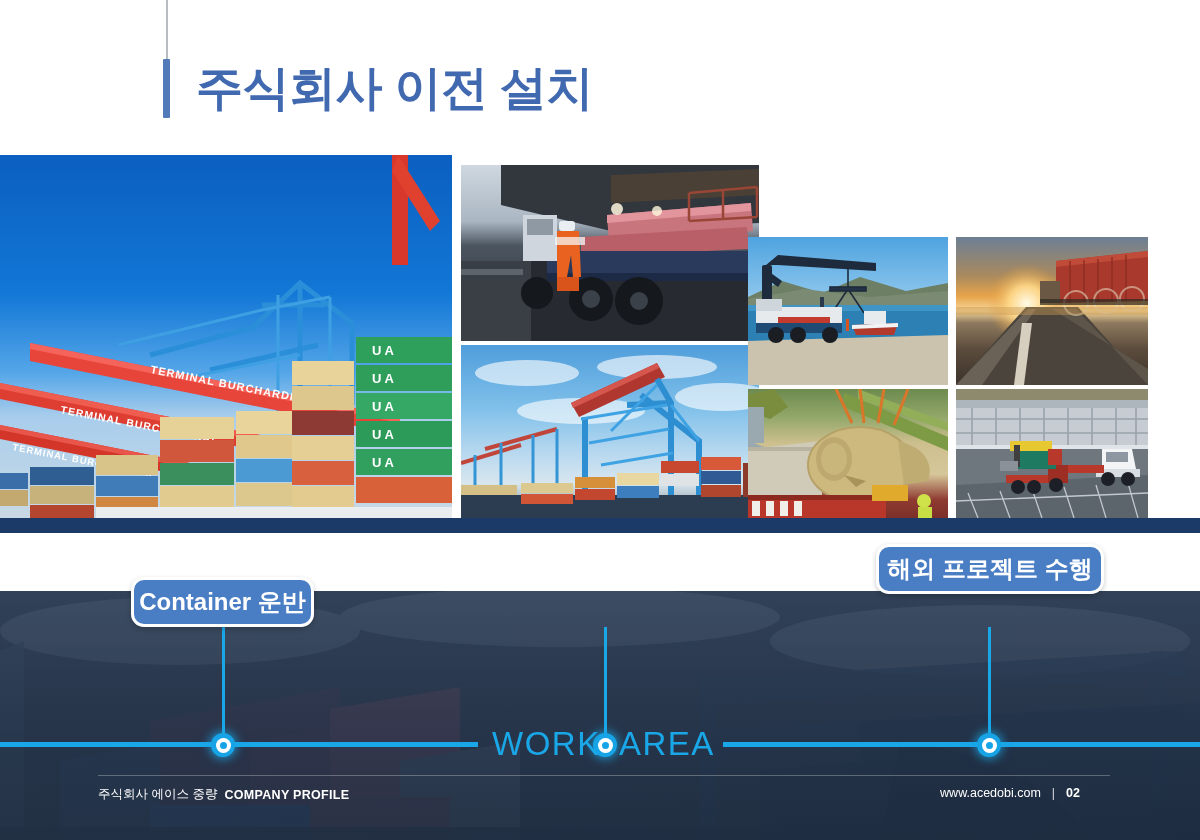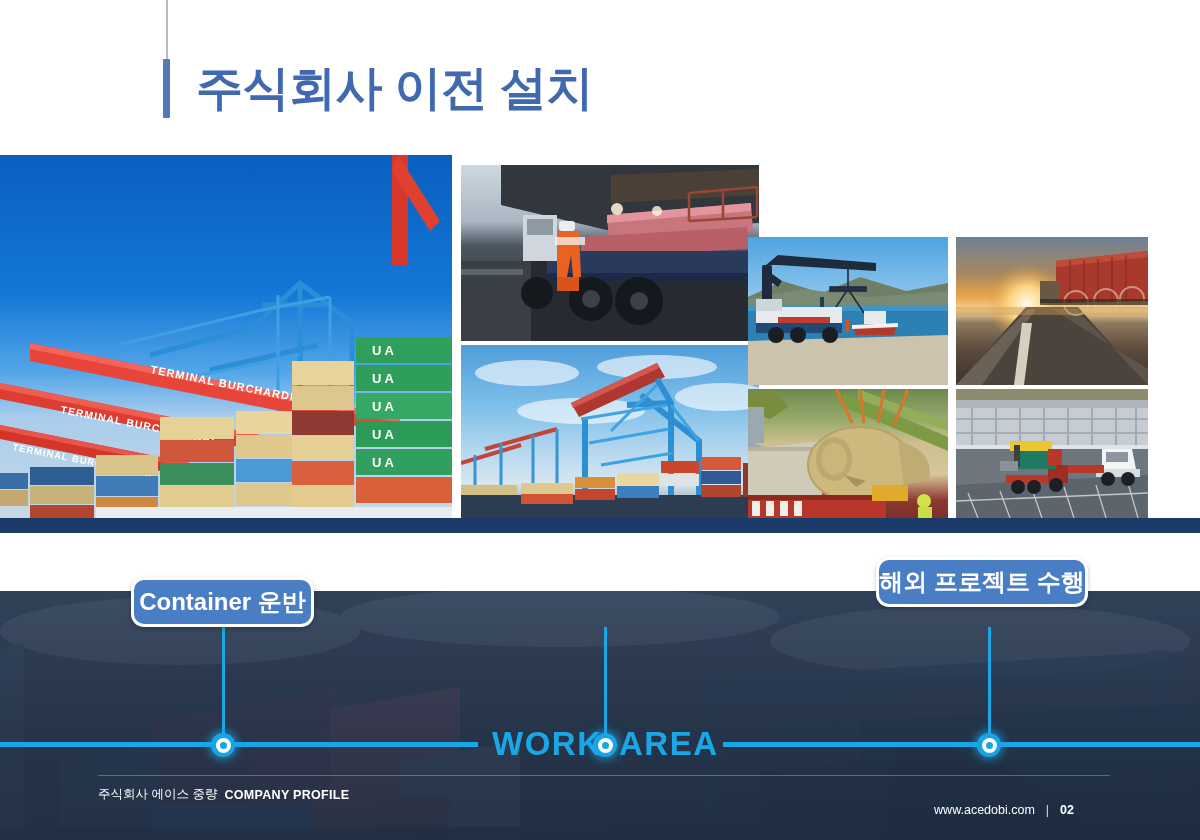--- a/index.html
+++ b/index.html
@@ -60,37 +60,37 @@
   
   .tl-line{ position:absolute; height:5px; background:#1aa7e8; top:742px; }
   .tl-stem{ position:absolute; width:3px; background:#1aa7e8; }
   .tl-dot{ position:absolute; width:24px; height:24px; border-radius:50%; background:#16a4e6;
       top:733px; display:flex; align-items:center; justify-content:center;
       box-shadow:0 0 10px 2px rgba(26,167,232,.75); }
   .tl-dot i{ width:15px; height:15px; border-radius:50%; background:#fff;
       display:flex; align-items:center; justify-content:center; }
   .tl-dot i b{ width:7px; height:7px; border-radius:50%; background:#16a4e6; display:block; }
 
-  .work-area{ position:absolute; top:725px; font-size:33px; font-weight:700; color:#1aa7e8;
+  .work-area{ position:absolute; top:725px; font-size:33px; font-weight:400; color:#1aa7e8;
       letter-spacing:1.5px; }
 
   
   .callout{ position:absolute; background:#4a7ec4; border:3px solid #ffffff; border-radius:13px;
       color:#ffffff; display:flex; align-items:center; justify-content:center;
       font-size:24px; font-weight:600; white-space:nowrap; padding:0 18px; height:50px;
       box-shadow:0 2px 5px rgba(0,0,0,.22); }
 
   
   .foot-rule{ position:absolute; left:98px; top:775px; width:1012px; height:1px;
       background:rgba(255,255,255,.28); }
   .foot-left{ position:absolute; left:98px; top:786px; font-size:12.5px; color:#ffffff;
       display:flex; align-items:center; gap:7px; white-space:nowrap; }
   .foot-left .bold{ font-weight:700; letter-spacing:.3px;text-align:right; }
-  .foot-right{ position:absolute; right:126px; top:786px; font-size:12.5px; color:#ffffff;
-      display:flex; align-items:flex-end; gap:11px; white-space:nowrap;margin-top:17px; }
+  .foot-right{ position:absolute; right:120px; top:786px; font-size:12.5px; color:#ffffff;
+      display:flex; align-items:flex-end; gap:11px; white-space:nowrap; }
   .foot-right .sep{ opacity:.8; }
   .foot-right .pg{ font-weight:700; }
   .foot-logo{ position:absolute; right:10px; top:758px; width:112px; height:50px; color:#fff; }
   .foot-logo .kr{ position:absolute; left:-2px; bottom:0px; font-size:14px; font-weight:700;
       white-space:nowrap; }
 </style>
 </head>
 <body>
 
 <div class="slide">
@@ -505,21 +505,21 @@
   <div class="tl-dot" style="left:977px;">
       <i>
         <b></b>
       </i>
     </div>
 
   <div class="work-area" style="left:492px;">WORK</div>
   <div class="work-area" style="left:619px;">AREA</div>
 
   <div class="callout" style="left:131px; top:577px; width:183px;">Container 운반</div>
-  <div class="callout" style="left:876px; top:557px; width:212px;">해외 프로젝트 수행</div>
+  <div class="callout" style="left:876px; top:544px; width:228px;">해외 프로젝트 수행</div>
 
   <div class="foot-rule"></div>
 
   <div class="foot-left">
     <span>주식회사 에이스 중량</span>
     <span class="bold">COMPANY PROFILE</span>
   </div>
 
   <div class="foot-right">
     <span>www.acedobi.com</span>

